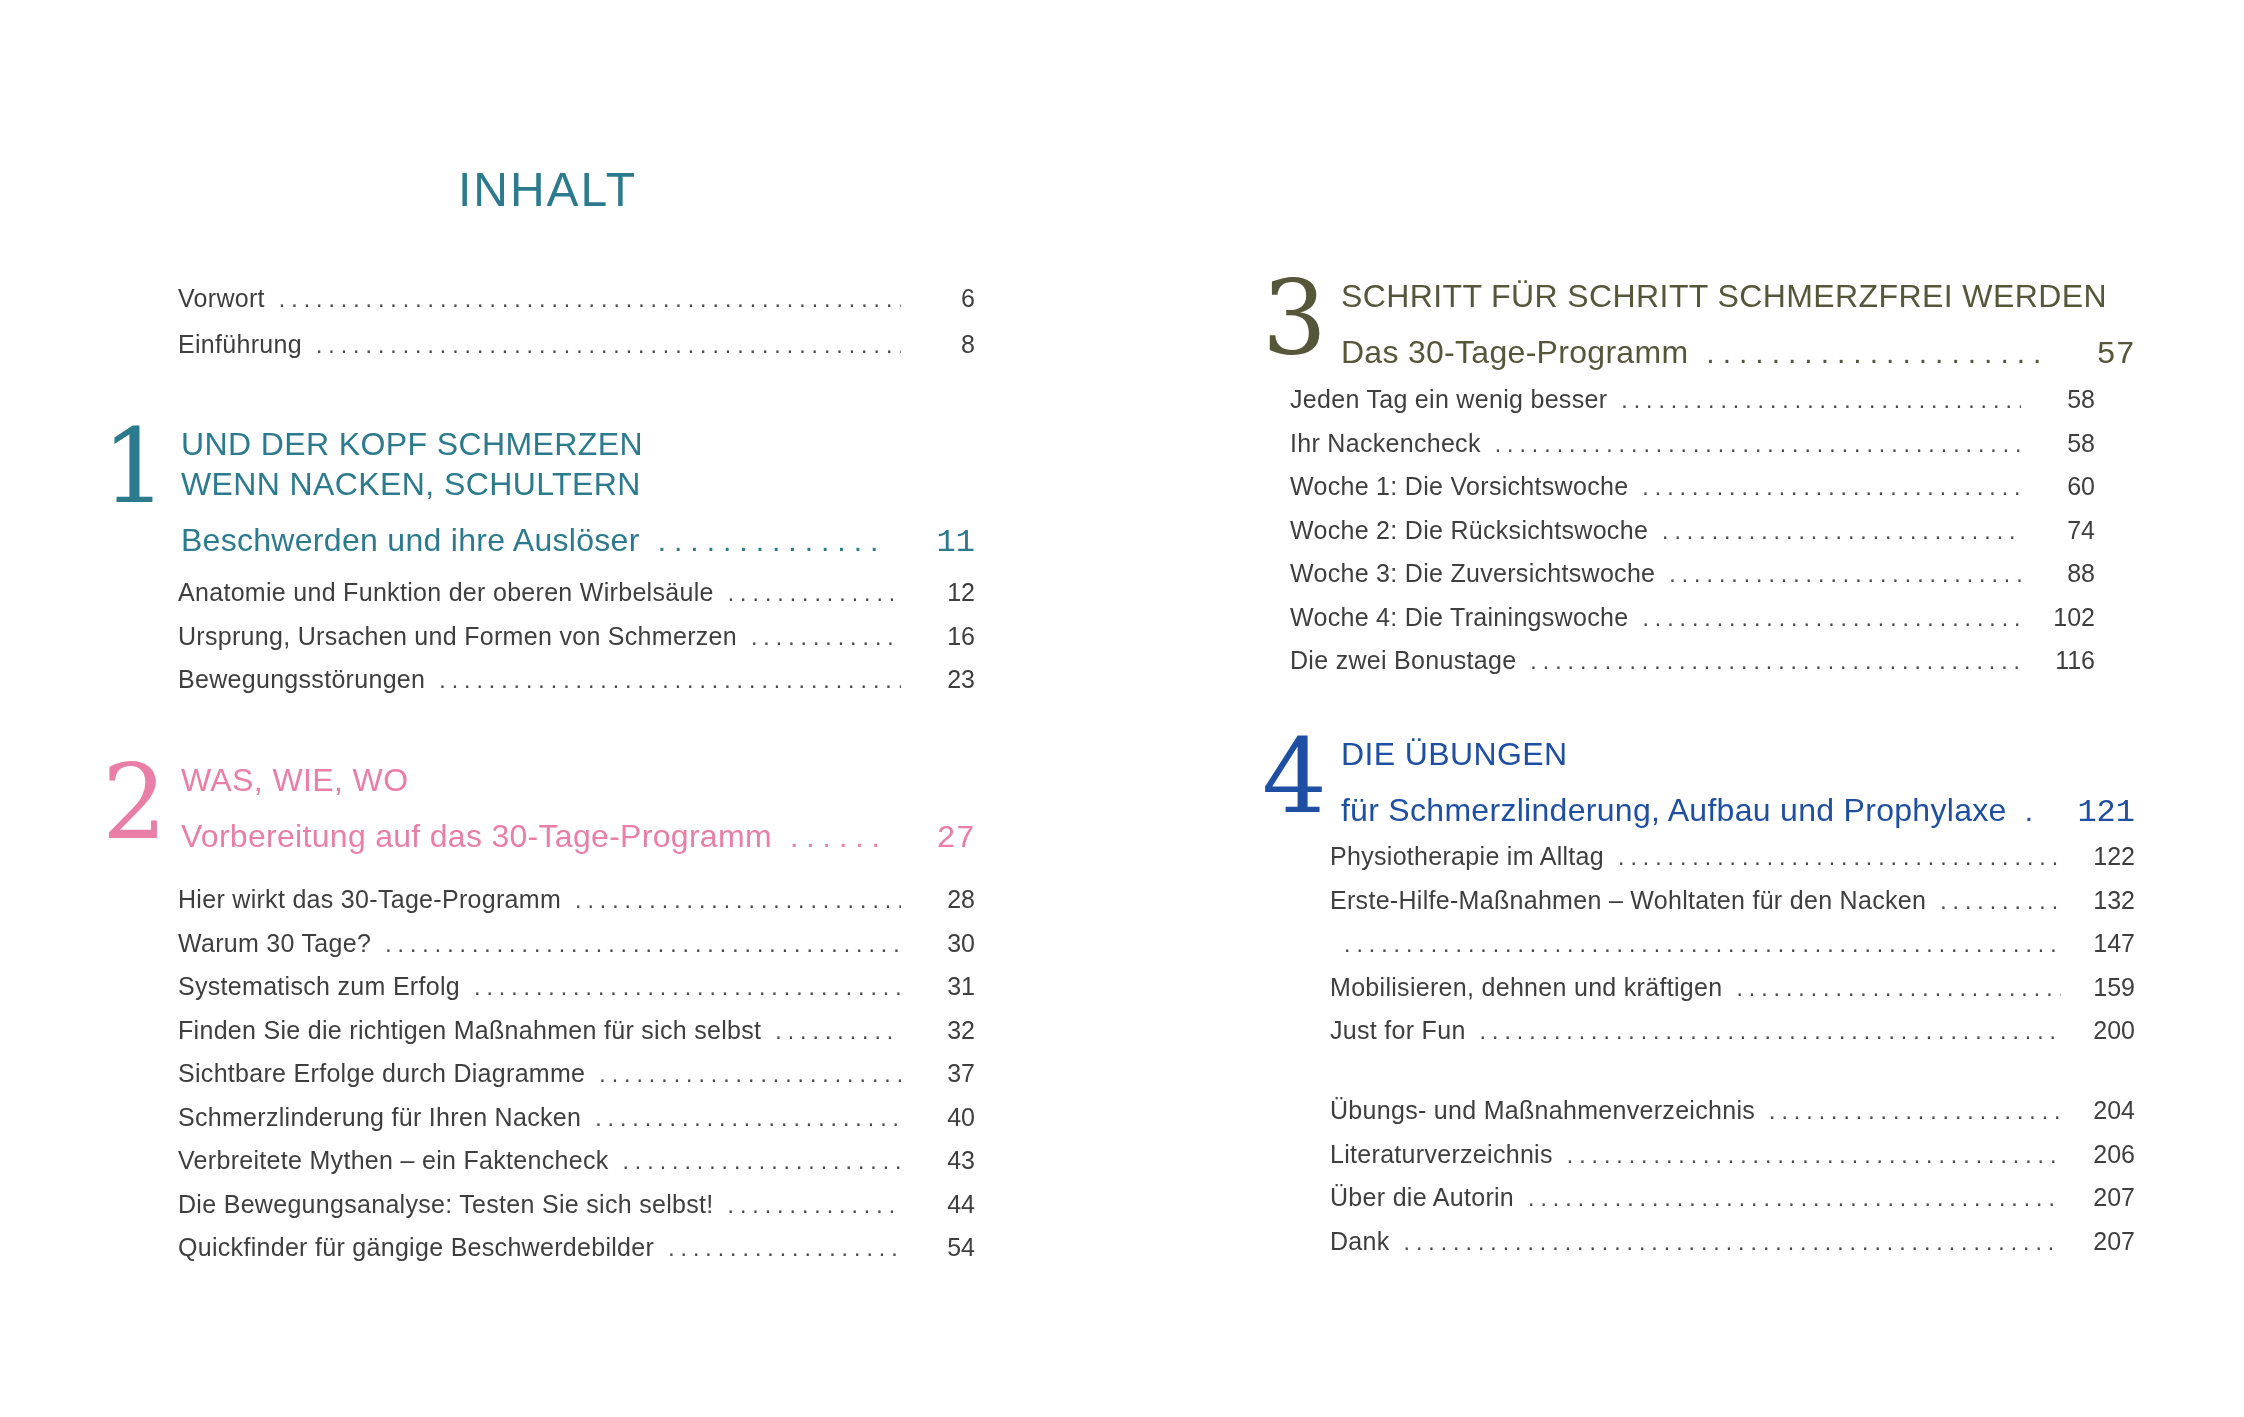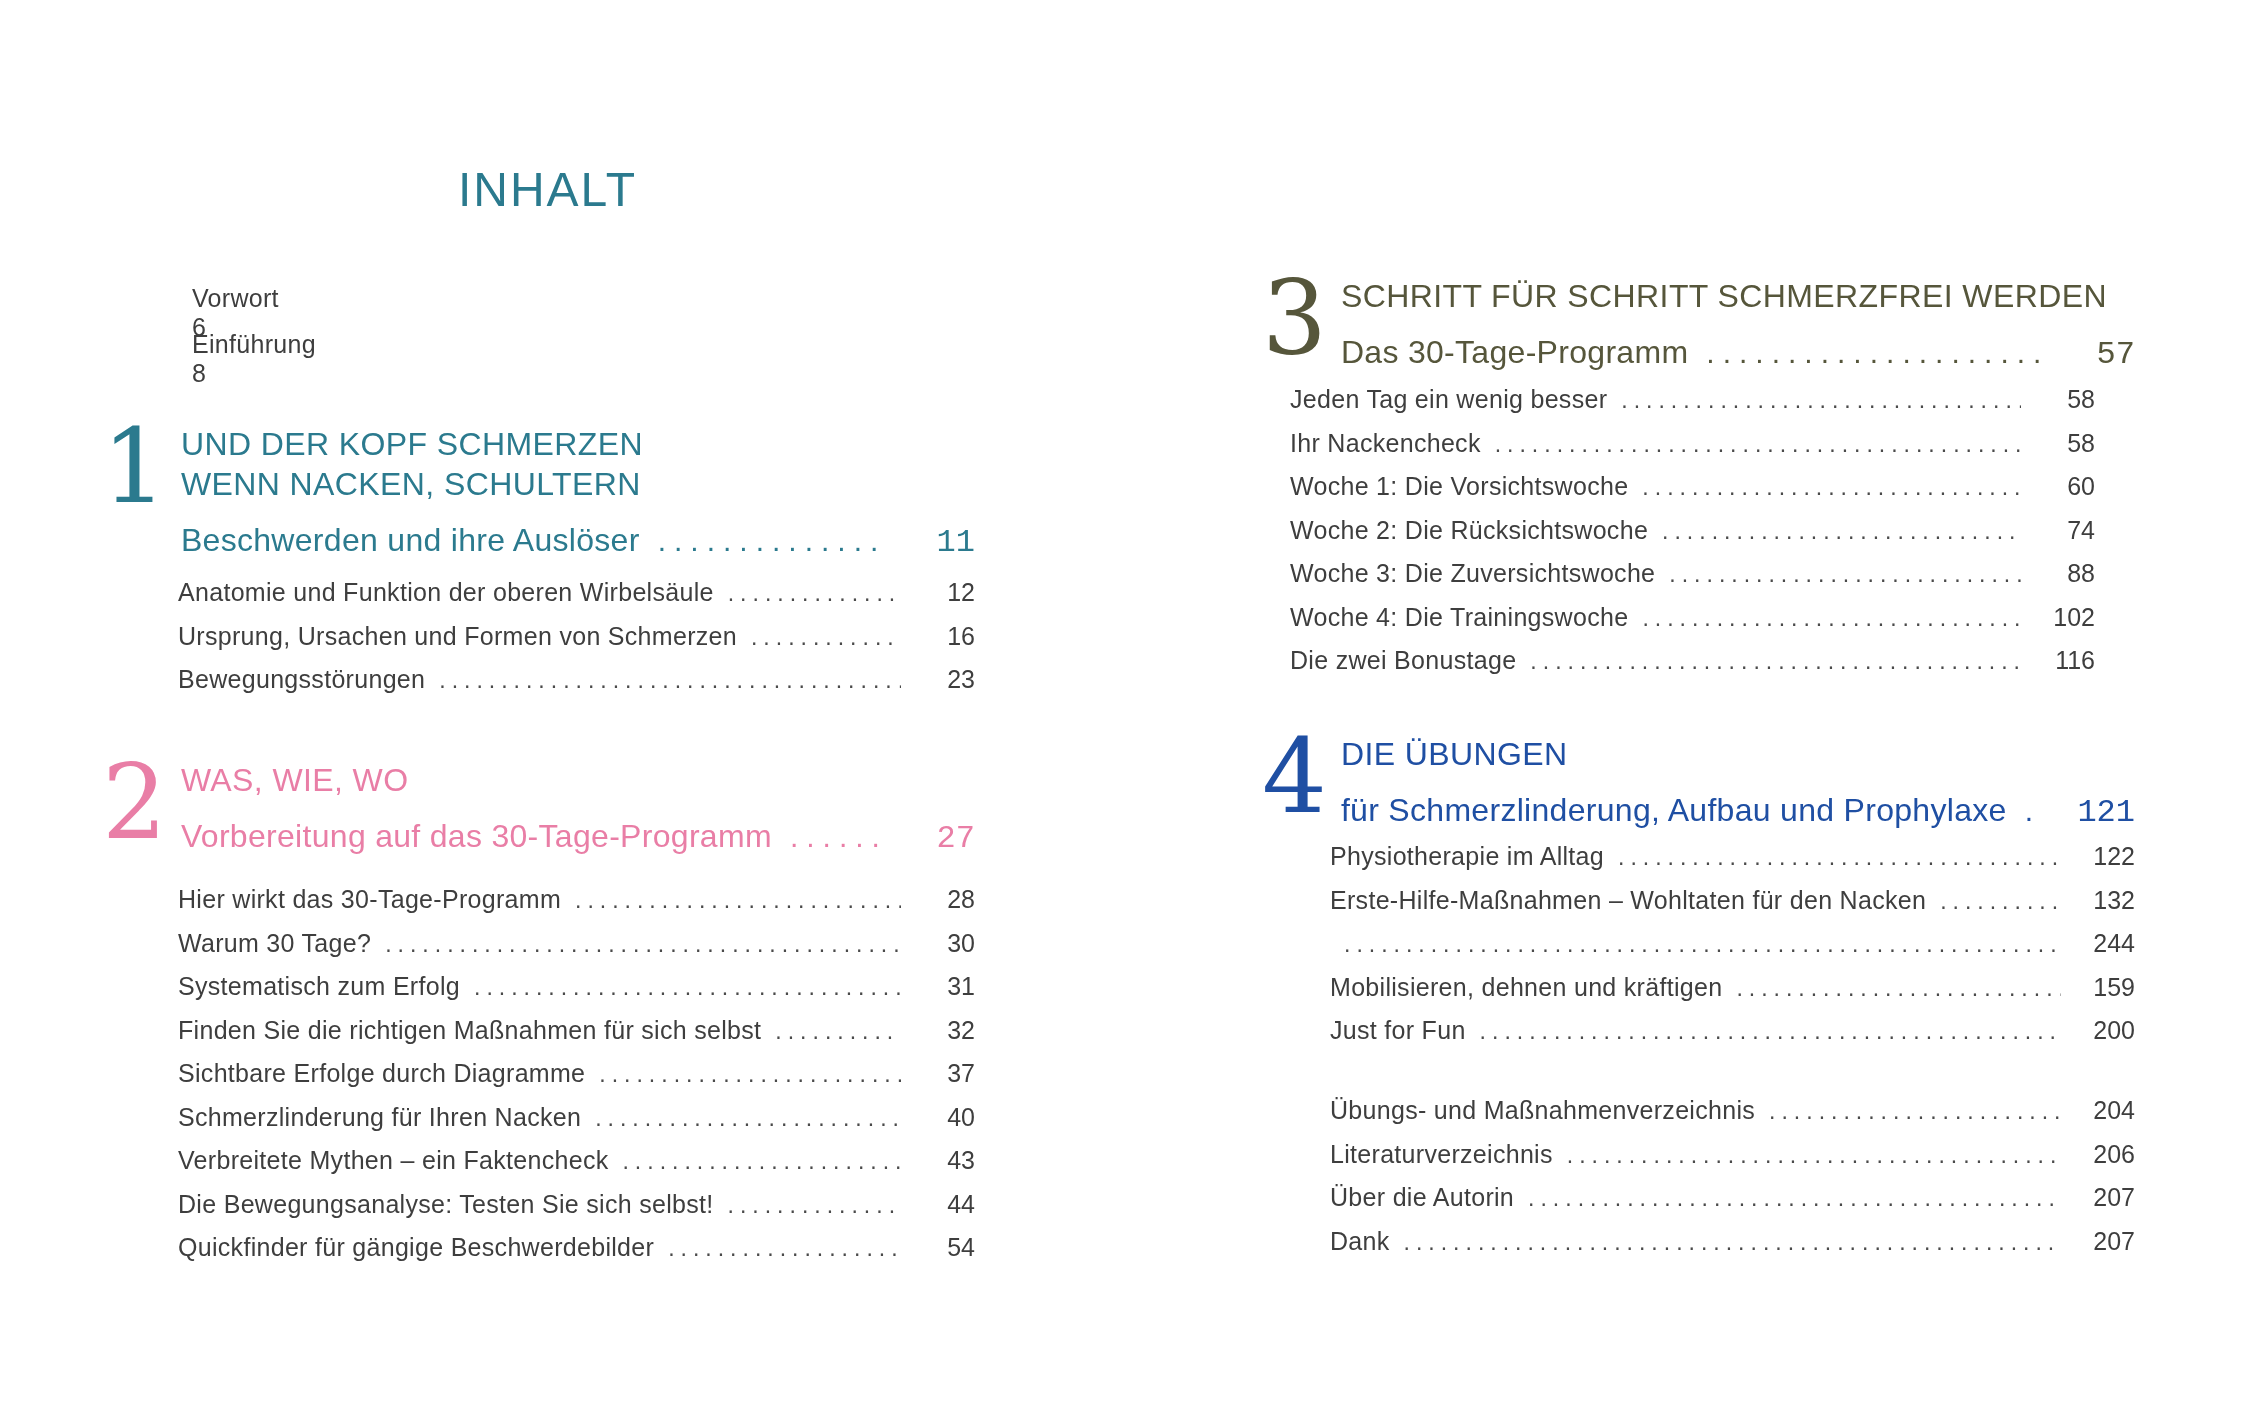--- a/index.html
+++ b/index.html
@@ -33,21 +33,21 @@
   .row .dots{
     flex:1 1 auto;overflow:hidden;white-space:nowrap;
     font-size:23px;letter-spacing:6px;
     margin:0 10px 0 14px;color:#4a4a4a;
   }
   .row .num{
     flex:0 0 64px;text-align:right;
     font-size:25px;white-space:nowrap;
   }
 
-  .front-rows .row{height:46px;flex-direction:column;}
+  .front-rows .row{height:46px;}
 
   
   .section{display:flex;align-items:flex-start;}
   .sec-num{
     flex:0 0 64px;
     font-family:"DejaVu Serif",serif;
     font-size:102px;line-height:86px;
     color:var(--c);
     text-align:left;
   }
@@ -266,21 +266,21 @@
       </div>
 
       <div class="row">
         <span class="label">Erste-Hilfe-Maßnahmen – Wohltaten für den Nacken</span>
         <span class="dots">............................................................................................................................................</span>
         <span class="num">132</span>
       </div>
 
       <div class="row">
         <span class="dots">............................................................................................................................................</span>
-        <span class="num">244</span>
+        <span class="num">147</span>
       </div>
 
       <div class="row">
         <span class="label">Mobilisieren, dehnen und kräftigen</span>
         <span class="dots">............................................................................................................................................</span>
         <span class="num">159</span>
       </div>
 
       <div class="row">
         <span class="label">Just for Fun</span>

